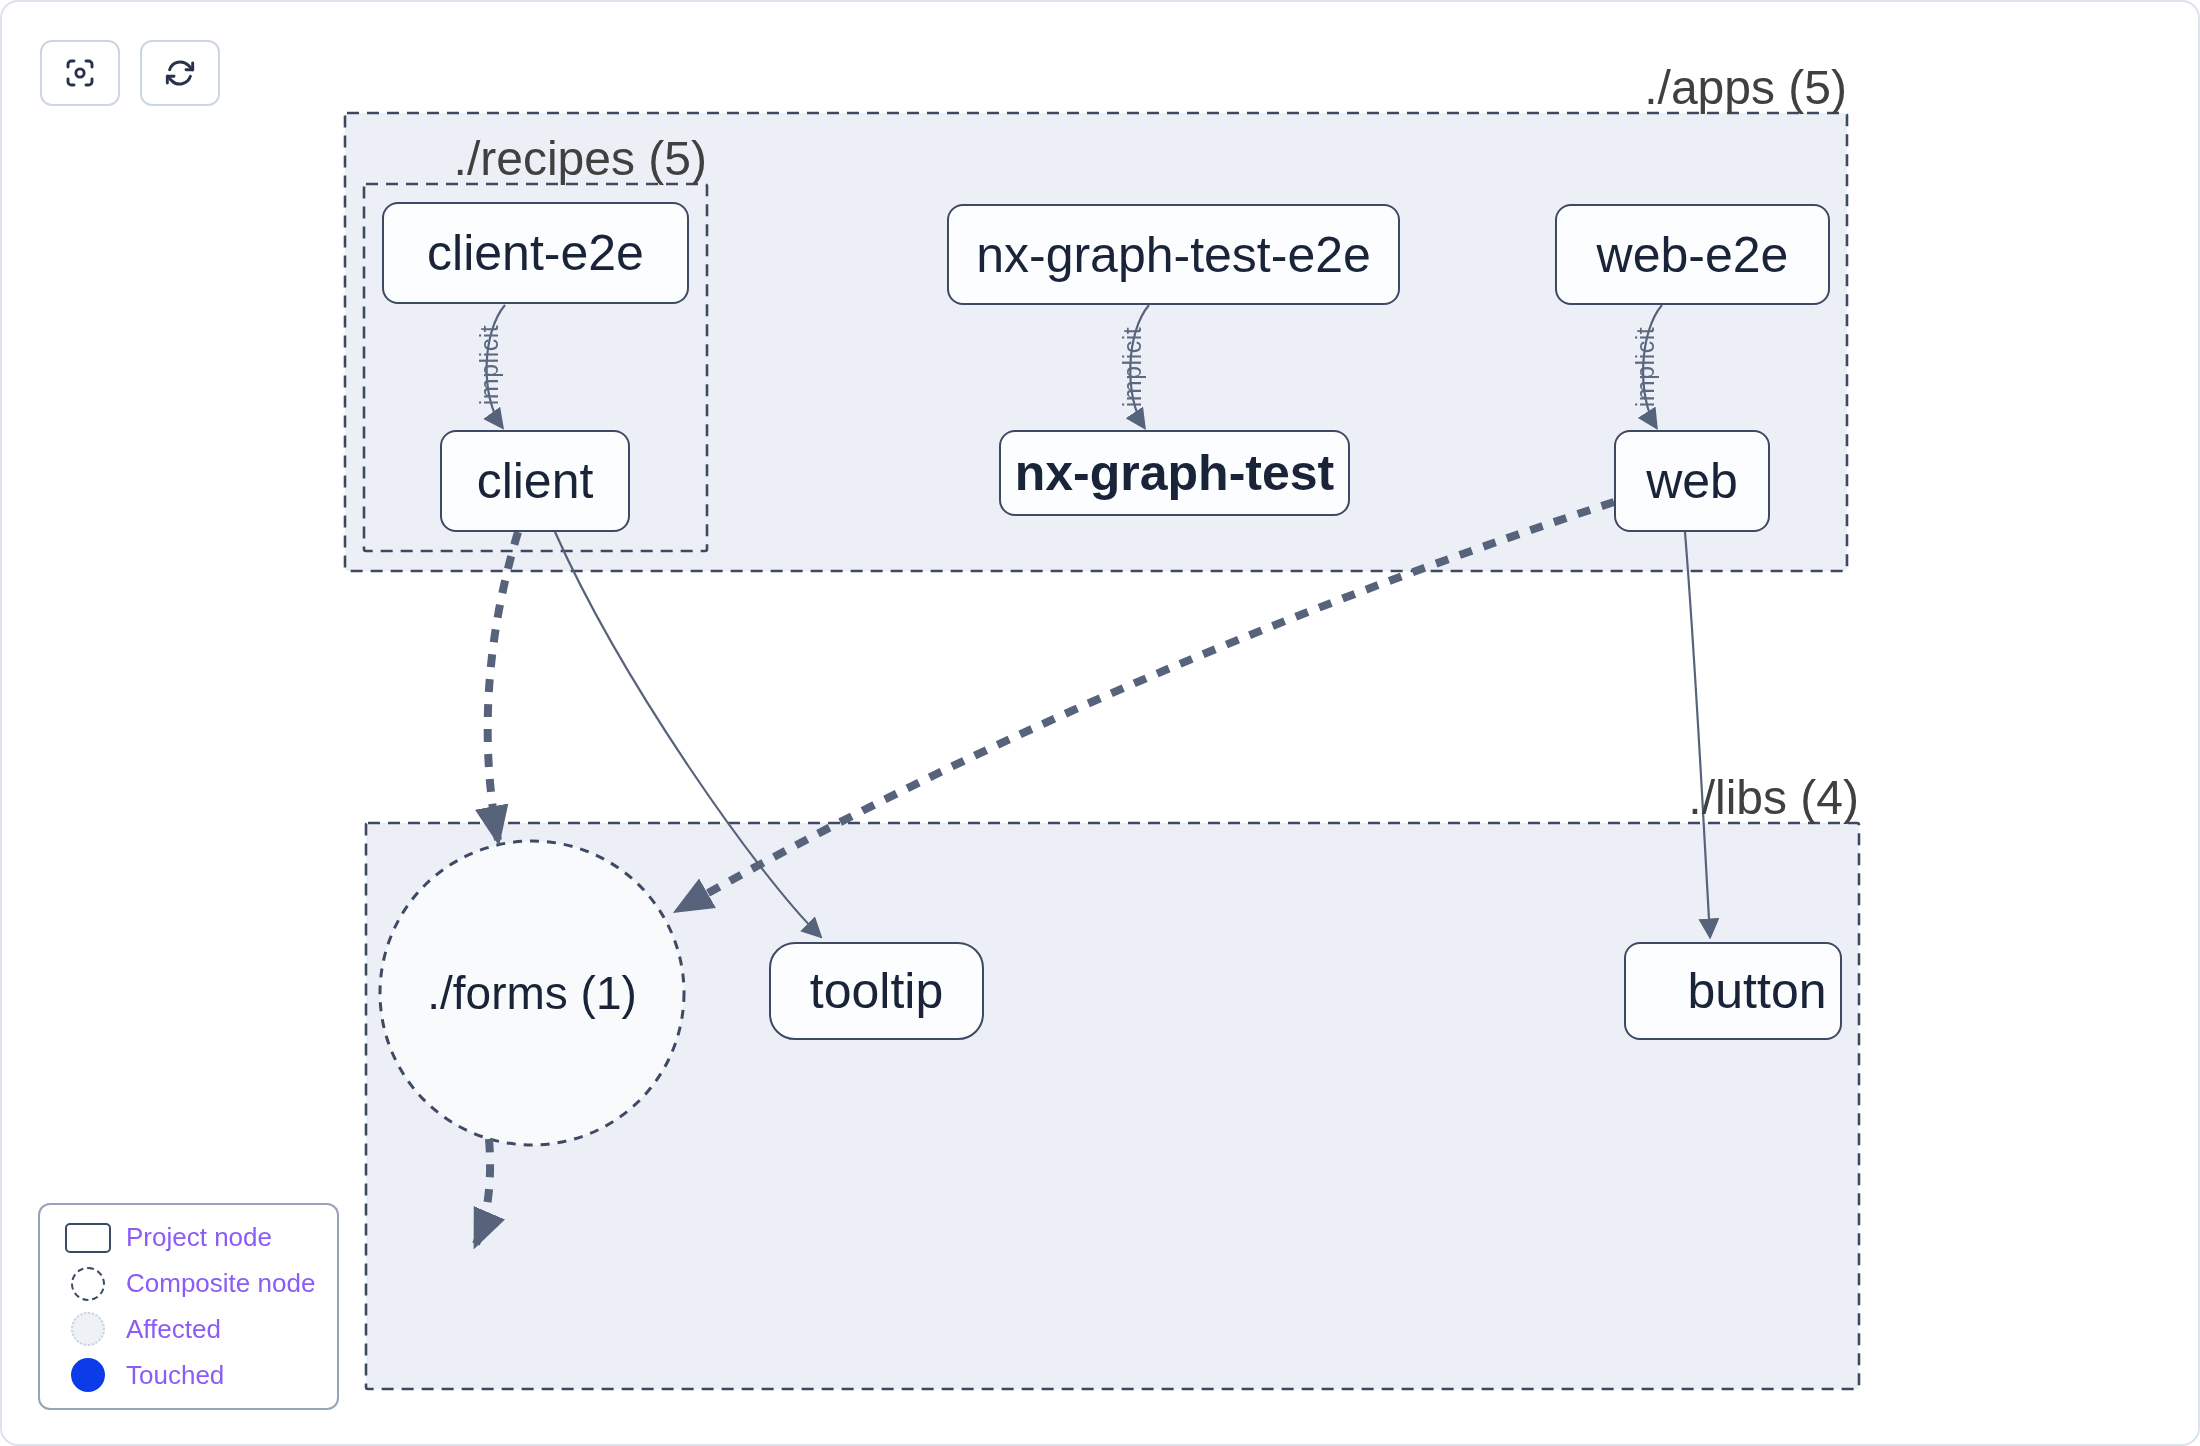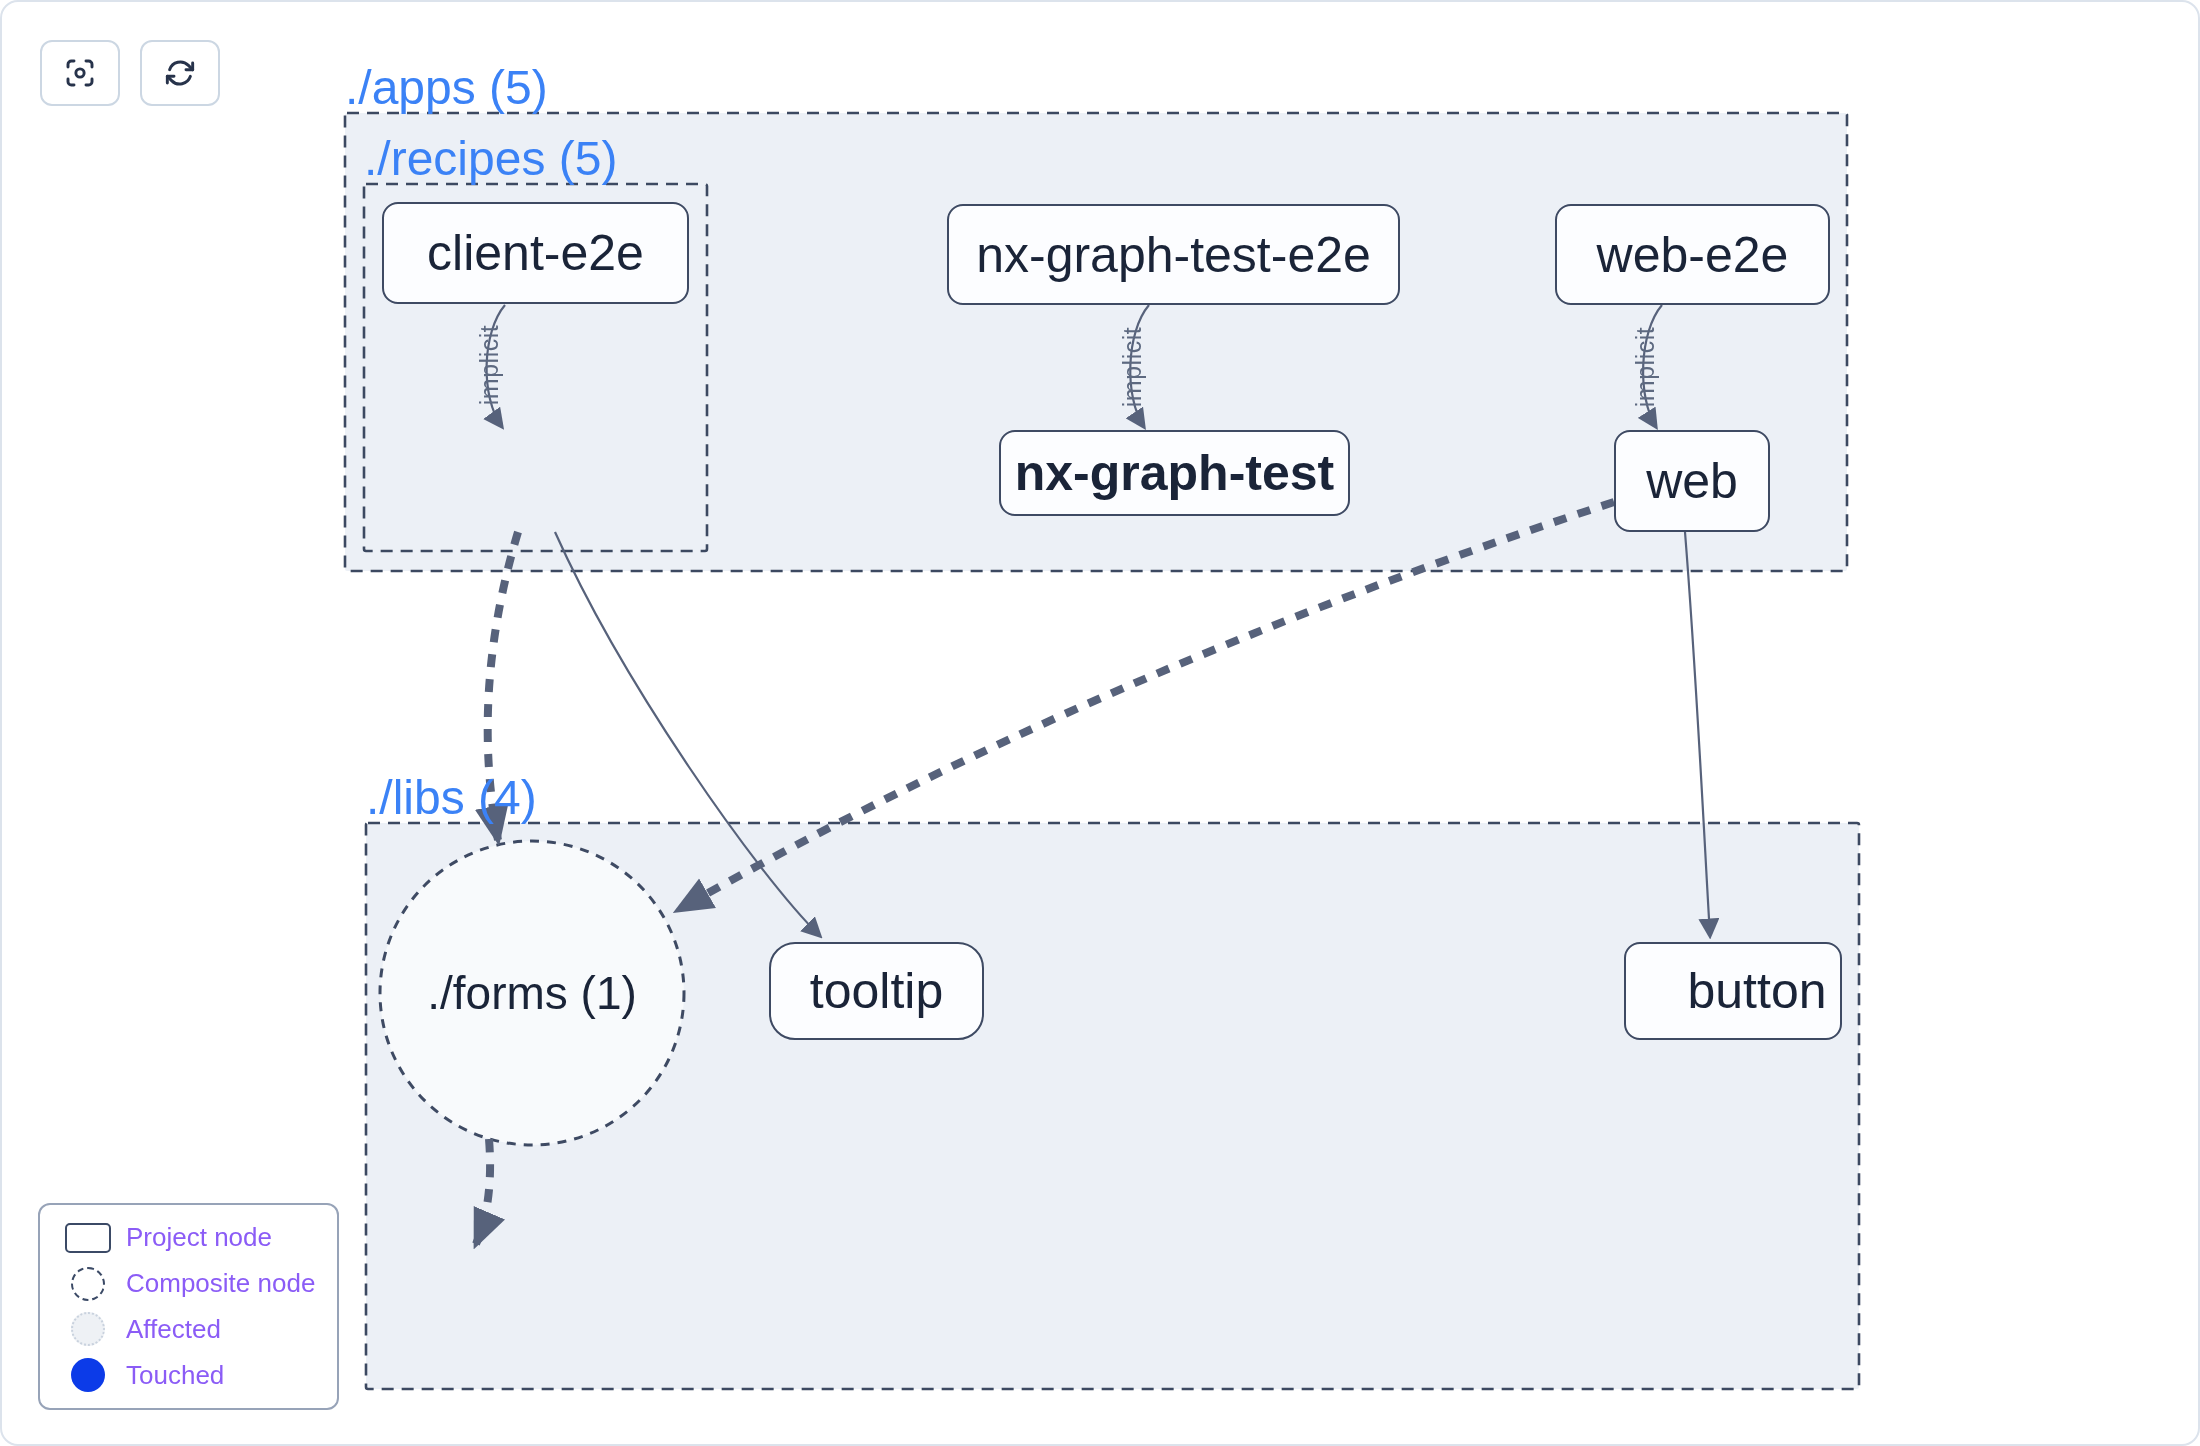--- a/index.html
+++ b/index.html
@@ -14,22 +14,22 @@
   .tool-btn {
     position:absolute; width:80px; height:66px; background:#ffffff;
     border:2px solid #ccd7e3; border-radius:12px; z-index:4;
     display:flex; align-items:center; justify-content:center;
     color:#27334b; cursor:pointer;
   }
   .tool-btn svg { stroke:#27334b; }
 
   
   .group-label {
-    position:absolute; z-index:2; text-align:left;
-    font-size:48px; line-height:52px; color:#3b82f6; pointer-events:none; white-space:nowrap;
+    position:absolute; z-index:2; text-align:right;
+    font-size:48px; line-height:52px; color:#404040; pointer-events:none; white-space:nowrap;
   }
 
   
   .node {
     position:absolute; z-index:3; background:#fcfdff;
     border:2.5px solid #3e4a63; border-radius:16px;
     display:flex; align-items:center; justify-content:center;
     font-size:50px; color:#1a2438; cursor:pointer; white-space:nowrap;
   }
 
@@ -111,20 +111,21 @@
     </span>
   </button>
 
   <div class="group-label" style="left:343px; top:60px; width:1502px;">./apps (5)</div>
   <div class="group-label" style="left:362px; top:131px; width:343px;">./recipes (5)</div>
   <div class="group-label" style="left:364px; top:770px; width:1493px;">./libs (4)</div>
 
   <div class="node" style="left:380px; top:200px; width:307px; height:102px;">client-e2e</div>
   <div class="node" style="left:945px; top:202px; width:453px; height:101px;">nx-graph-test-e2e</div>
   <div class="node" style="left:1553px; top:202px; width:275px; height:101px;">web-e2e</div>
+  <div class="node" style="left:438px; top:428px; width:190px; height:102px;">client</div>
   <div class="node" style="left:997px; top:428px; width:351px; height:86px;font-weight:bold;">nx-graph-test</div>
   <div class="node" style="left:1612px; top:428px; width:156px; height:102px;">web</div>
   <div class="node" style="left:767px; top:940px; width:215px; height:98px;border-radius:26px;">tooltip</div>
   <div class="node" style="left:1622px; top:940px; width:218px; height:98px;padding-left:48px;">button</div>
 
   <div class="composite-label" style="left:530px; top:991px;">./forms (1)</div>
 
   <div class="edge-label" style="left:487px; top:363px;">implicit</div>
   <div class="edge-label" style="left:1130px; top:365px;">implicit</div>
   <div class="edge-label" style="left:1643px; top:365px;">implicit</div>

